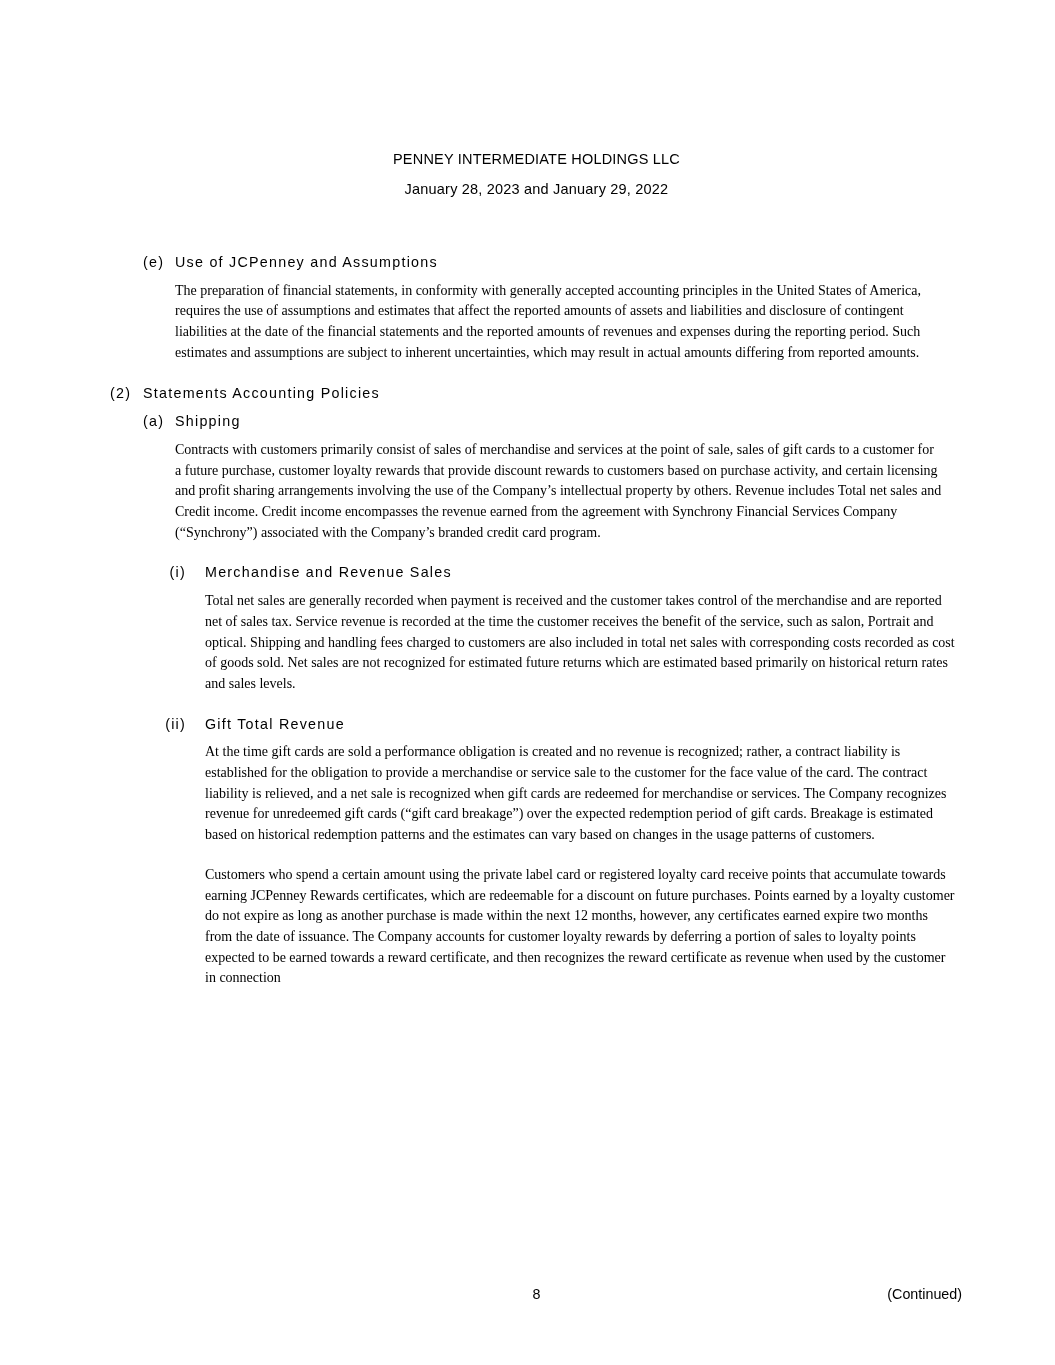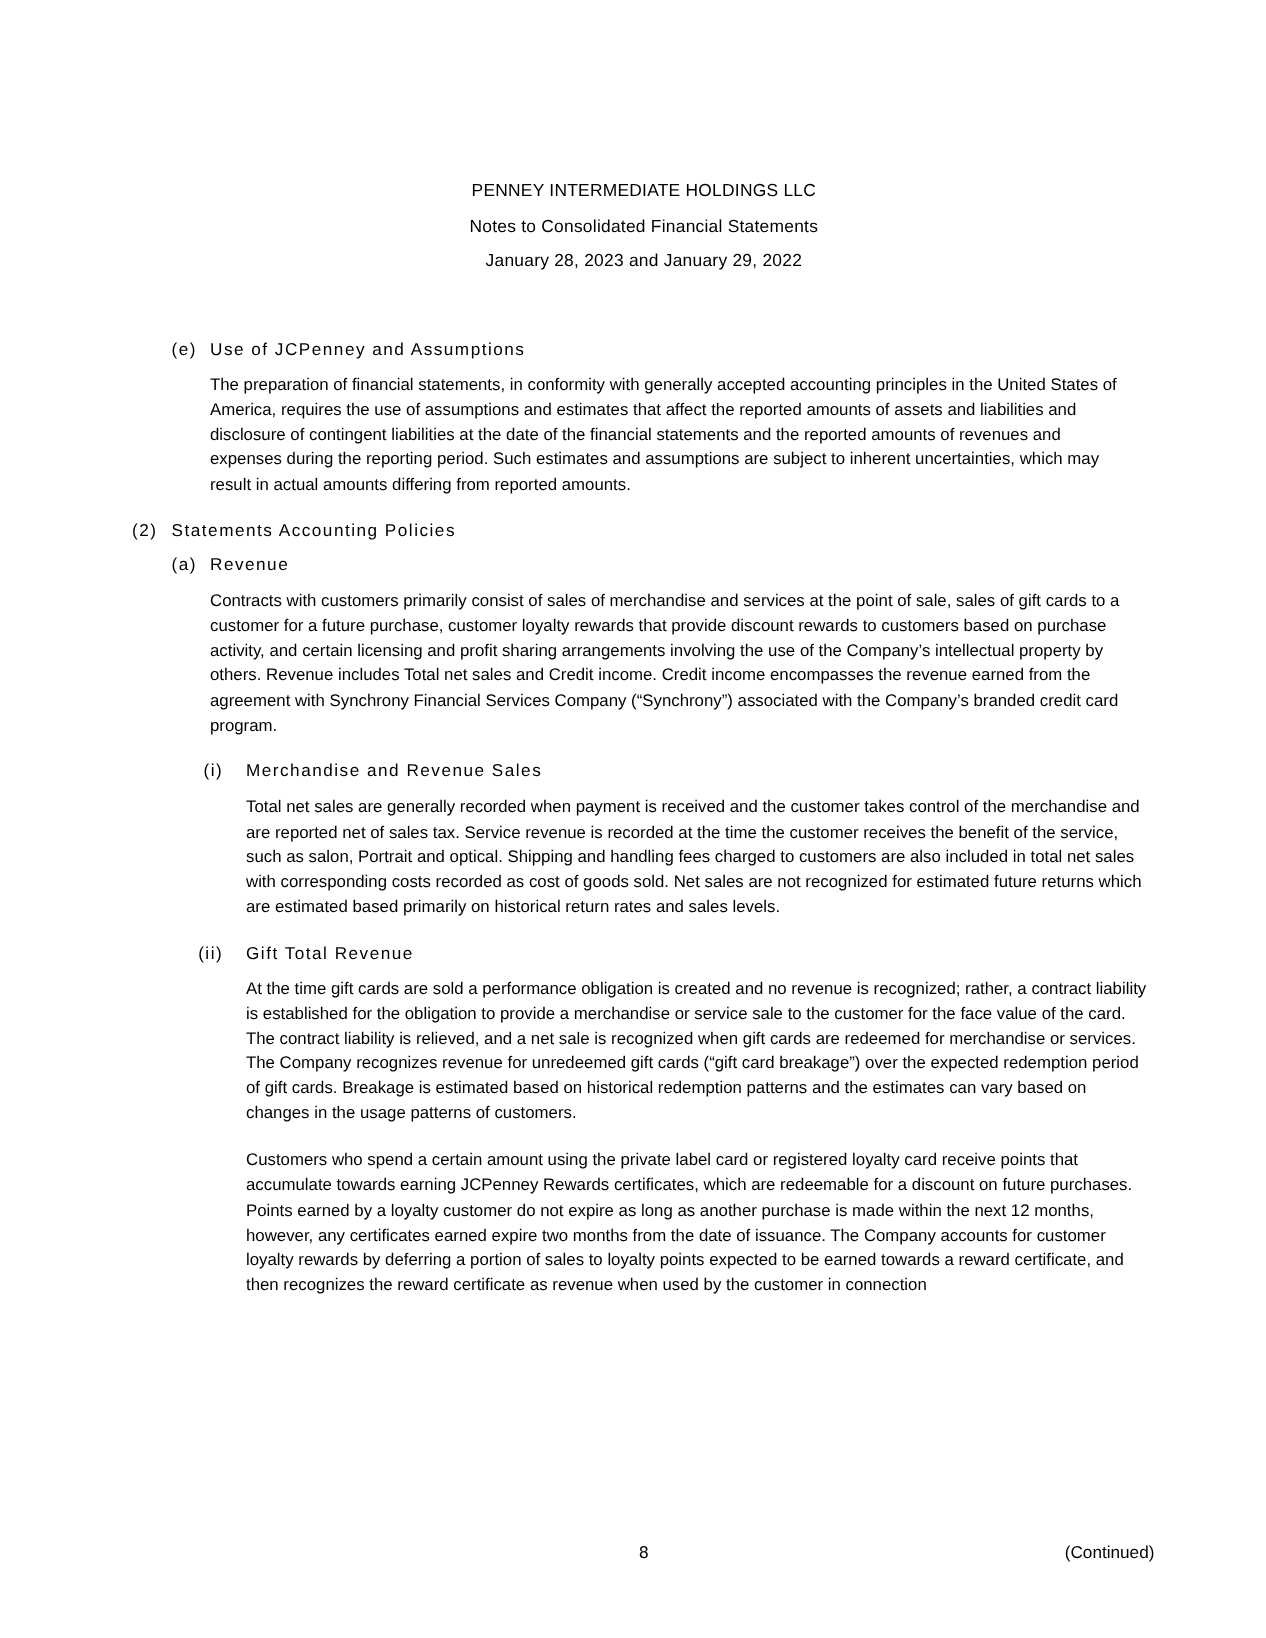--- a/index.html
+++ b/index.html
@@ -39,20 +39,21 @@
   .lvl0 > .heading { padding-left: 110px; }
   .lvl0 > .heading .label { width: 33px; }
   .lvl1 > .heading { padding-left: 143px; }
   .lvl1 > .heading .label { width: 32px; }
   .lvl2 > .heading { padding-left: 140px; }
   .lvl2 > .heading .label { width: 46px; text-align: right; margin-right: 19px; }
   .para {
     line-height: 20.7px;
     margin: 0 0 19px 0;
     text-align: left;
+    font-family: Liberation Serif, serif;
   }
   .lvl1 .para { margin-left: 175px; width: 768px; }
   .lvl2 .para { margin-left: 205px; width: 752px; }
   .footer {
     position: absolute;
     top: 1284px;
     left: 0;
     width: 100%;
     font-size: 14.3px;
     line-height: 20.7px;
@@ -71,21 +72,20 @@
     text-align: center;
   }
 </style>
 </head>
 <body>
 
 <div class="page">
 
   <div class="doc-header">
     <div>PENNEY INTERMEDIATE HOLDINGS LLC</div>
-    <div>Notes to Consolidated Financial Statements</div>
     <div>January 28, 2023 and January 29, 2022</div>
   </div>
 
   <div class="body">
 
     <div class="section lvl1">
       <div class="heading">
         <span class="label">(e)</span>
         <span class="title">Use of JCPenney and Assumptions</span>
       </div>
@@ -95,21 +95,21 @@
     <div class="section lvl0">
       <div class="heading">
         <span class="label">(2)</span>
         <span class="title">Statements Accounting Policies</span>
       </div>
     </div>
 
     <div class="section lvl1">
       <div class="heading">
         <span class="label">(a)</span>
-        <span class="title">Revenue</span>
+        <span class="title">Shipping</span>
       </div>
       <p class="para">Contracts with customers primarily consist of sales of merchandise and services at the point of sale, sales of gift cards to a customer for a future purchase, customer loyalty rewards that provide discount rewards to customers based on purchase activity, and certain licensing and profit sharing arrangements involving the use of the Company’s intellectual property by others. Revenue includes Total net sales and Credit income. Credit income encompasses the revenue earned from the agreement with Synchrony Financial Services Company (“Synchrony”) associated with the Company’s branded credit card program.</p>
     </div>
 
     <div class="section lvl2">
       <div class="heading">
         <span class="label">(i)</span>
         <span class="title">Merchandise and Revenue Sales</span>
       </div>
       <p class="para">Total net sales are generally recorded when payment is received and the customer takes control of the merchandise and are reported net of sales tax. Service revenue is recorded at the time the customer receives the benefit of the service, such as salon, Portrait and optical. Shipping and handling fees charged to customers are also included in total net sales with corresponding costs recorded as cost of goods sold. Net sales are not recognized for estimated future returns which are estimated based primarily on historical return rates and sales levels.</p>

